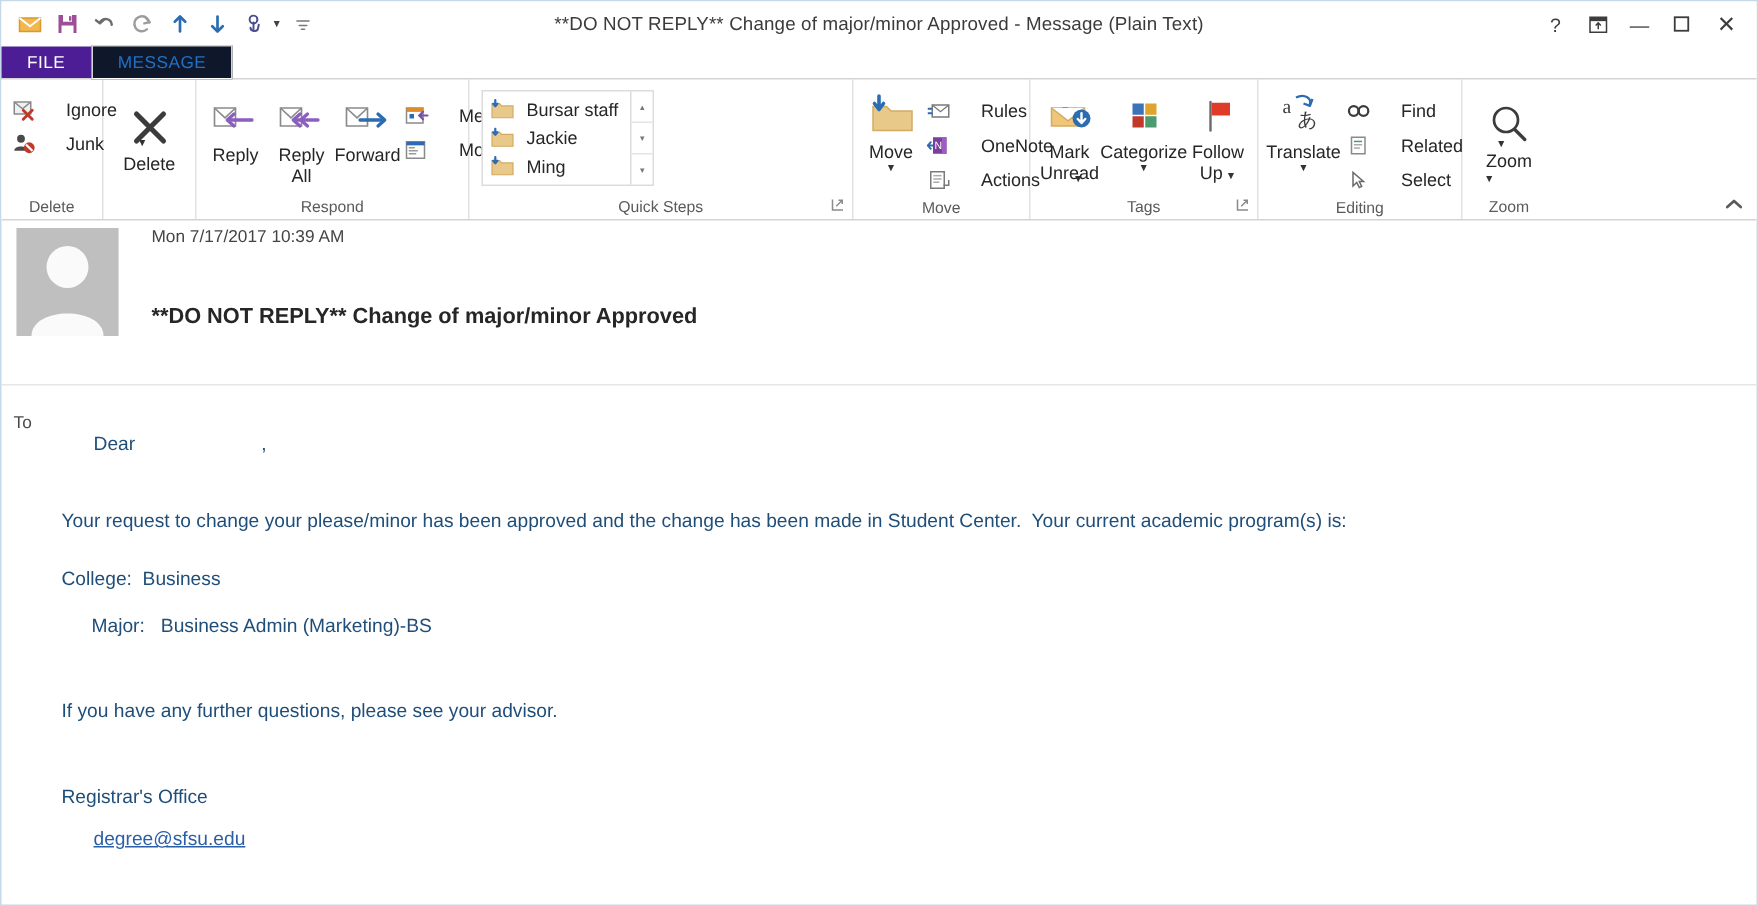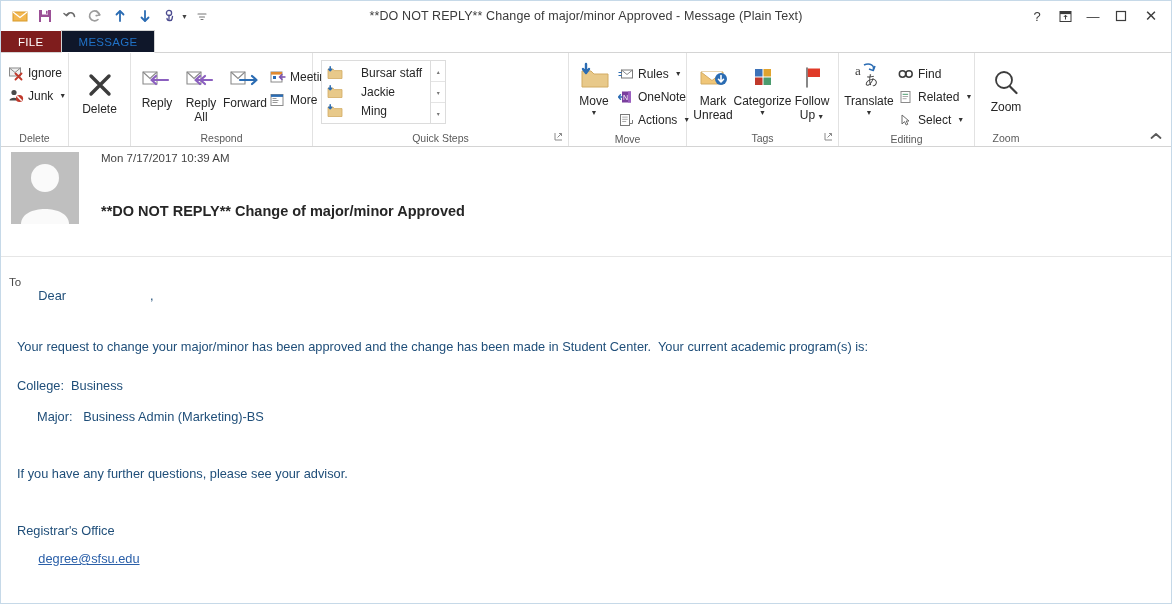--- a/index.html
+++ b/index.html
@@ -74,21 +74,21 @@
   }
   .tab {
     height: 22px;
     padding: 0 17px;
     display: flex; align-items: center;
     font-size: 11.5px;
     letter-spacing: .3px;
     cursor: default;
   }
   .tab.file {
-    background: #7f1d1d;
+    background: #4c1d95;
     color: #ffffff;
     font-weight: normal;
   }
   .tab.active {
     color: #2071c5;
     background: #0f172a;
     border: 1px solid #d4d4d4;
     border-bottom: 1px solid #ffffff;
     position: relative; z-index: 3;
     height: 23px;
@@ -130,21 +130,21 @@
     position: absolute;
     right: 5px; top: 2px;
     width: 10px; height: 10px;
     font-size: 9px; color: #8a8a8a;
     line-height: 10px;
   }
 
   
   .btn-small {
     display: flex; align-items: center;
-    gap: 4px;
+    gap: 20px;
     padding: 2px 5px 2px 3px;
     font-size: 12px;
     color: #262626;
     white-space: nowrap;
     cursor: default;
     height: 23px;
   }
   .btn-small .lbl { line-height: 1; }
   .caret { font-size: 7px; color: #333; margin-left: 2px; }
 
@@ -170,21 +170,21 @@
   .qs-gallery {
     display: flex;
     border: 1px solid #dcdcdc;
     background: #fff;
     height: 64px;
     margin-top: 3px;
   }
   .qs-cols { display: flex; }
   .qs-col { display: flex; flex-direction: column; padding: 2px 0; }
   .qs-item {
-    display: flex; align-items: center; gap: 18px;
+    display: flex; align-items: center; gap: 8px;
     padding: 1px 8px 1px 5px;
     font-size: 12px; color: #262626;
     white-space: nowrap;
     height: 19px;
     cursor: default;
   }
   .qs-scroll {
     display: flex; flex-direction: column;
     border-left: 1px solid #dcdcdc;
     width: 15px;
@@ -250,20 +250,21 @@
 
   
   .msg-body {
     position: relative;
     padding: 20px 16px 0 16px;
     font-size: 12.8px;
     color: #1f4e79;
     line-height: 1.0;
     height: 346px;
     overflow: hidden;
+    margin-left: 24px;
   }
   .bline { margin-bottom: 0; white-space: pre; }
   .spacer { height: 26px; }
   .spacer-sm { height: 18px; }
   .b-indent { padding-left: 20px; }
   .b-link {
     color: #2a5fa8;
     text-decoration: underline;
   }
   .redact-comma { display: inline-block; width: 84px; }
@@ -680,21 +681,21 @@
     <div class="msg-subject">**DO NOT REPLY**  Change of major/minor Approved</div>
     <div class="to-label">To</div>
     <div class="to-value"></div>
   </div>
 
   <div class="msg-body">
     <div class="bline">
       <span>Dear</span><span class="redact-comma"></span><span>,</span>
     </div>
     <div class="spacer"></div>
-    <div class="bline">Your request to change your major/minor has been approved and the change has been made in Student Center.  Your current academic program(s) is:</div>
+    <div class="bline">Your request to change your please/minor has been approved and the change has been made in Student Center.  Your current academic program(s) is:</div>
     <div class="spacer"></div>
     <div class="bline">College:  Business</div>
     <div class="spacer-sm"></div>
     <div class="bline b-indent">Major:   Business Admin (Marketing)-BS</div>
     <div class="spacer"></div>
     <div class="spacer-sm"></div>
     <div class="bline">If you have any further questions, please see your advisor.</div>
     <div class="spacer-sm"></div>
     <div class="spacer"></div>
     <div class="bline">Registrar's Office</div>

